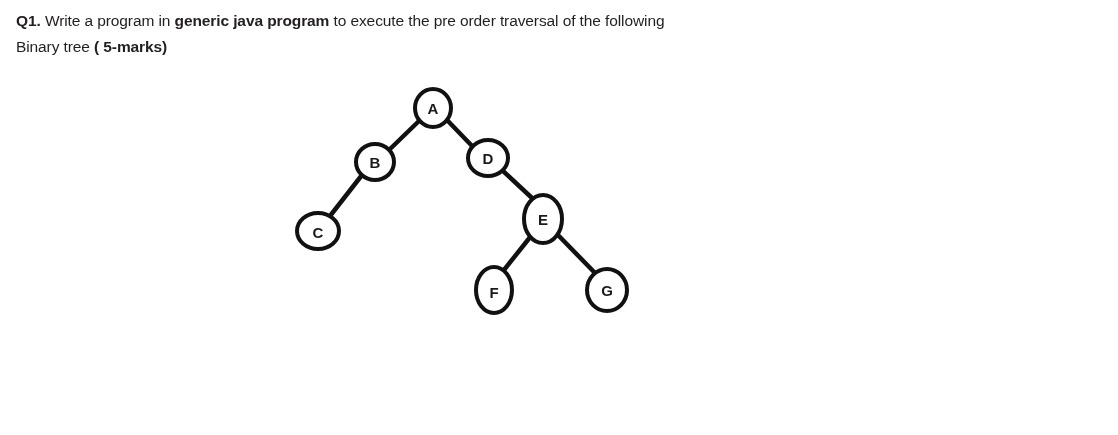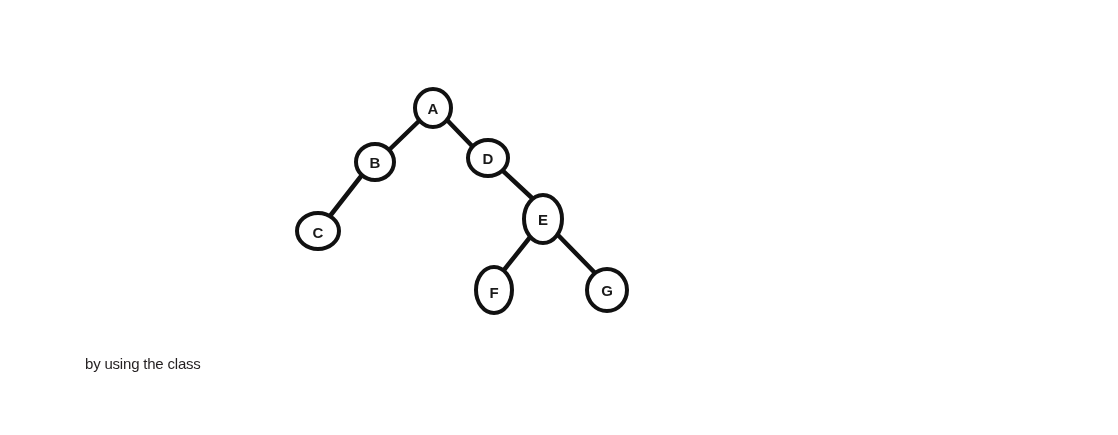--- a/index.html
+++ b/index.html
@@ -73,20 +73,23 @@
     letter-spacing: 0.3px;
     white-space: pre;
     color: #151515;
   }
 </style>
 </head>
 <body>
 
 <div class="page">
 
+  <div class="prompt">
+    <span class="b">Q1.</span><span> Write a program in </span><span class="b">generic  java program</span><span> to execute the pre order traversal of the following</span><br><span>Binary tree </span><span class="b">( 5-marks)</span>
+  </div>
 
   <div class="tree-wrap">
     <svg class="tree-svg" width="1118" height="340" viewBox="0 0 1118 340" xmlns="http://www.w3.org/2000/svg">
 
       <g>
         <line x1="419" y1="121" x2="389" y2="150" stroke="#111111" stroke-width="4.5" stroke-linecap="round"></line>
         <line x1="447" y1="120" x2="474" y2="148" stroke="#111111" stroke-width="4.5" stroke-linecap="round"></line>
         <line x1="362" y1="175" x2="330" y2="216" stroke="#111111" stroke-width="4.5" stroke-linecap="round"></line>
         <line x1="502" y1="170" x2="532" y2="198" stroke="#111111" stroke-width="4.5" stroke-linecap="round"></line>
         <line x1="531" y1="236" x2="504" y2="270" stroke="#111111" stroke-width="4.5" stroke-linecap="round"></line>
@@ -119,16 +122,15 @@
           <text x="494" y="292" class="node-label" text-anchor="middle" dominant-baseline="central">F</text>
         </g>
         <g>
           <ellipse cx="607" cy="290" rx="20" ry="21" fill="#ffffff" stroke="#111111" stroke-width="4"></ellipse>
           <text x="607" y="290" class="node-label" text-anchor="middle" dominant-baseline="central">G</text>
         </g>
       </g>
     </svg>
   </div>
 
-  <div class="by-using">by using the class</div>
 
 
 </div>
 
 </body></html>

